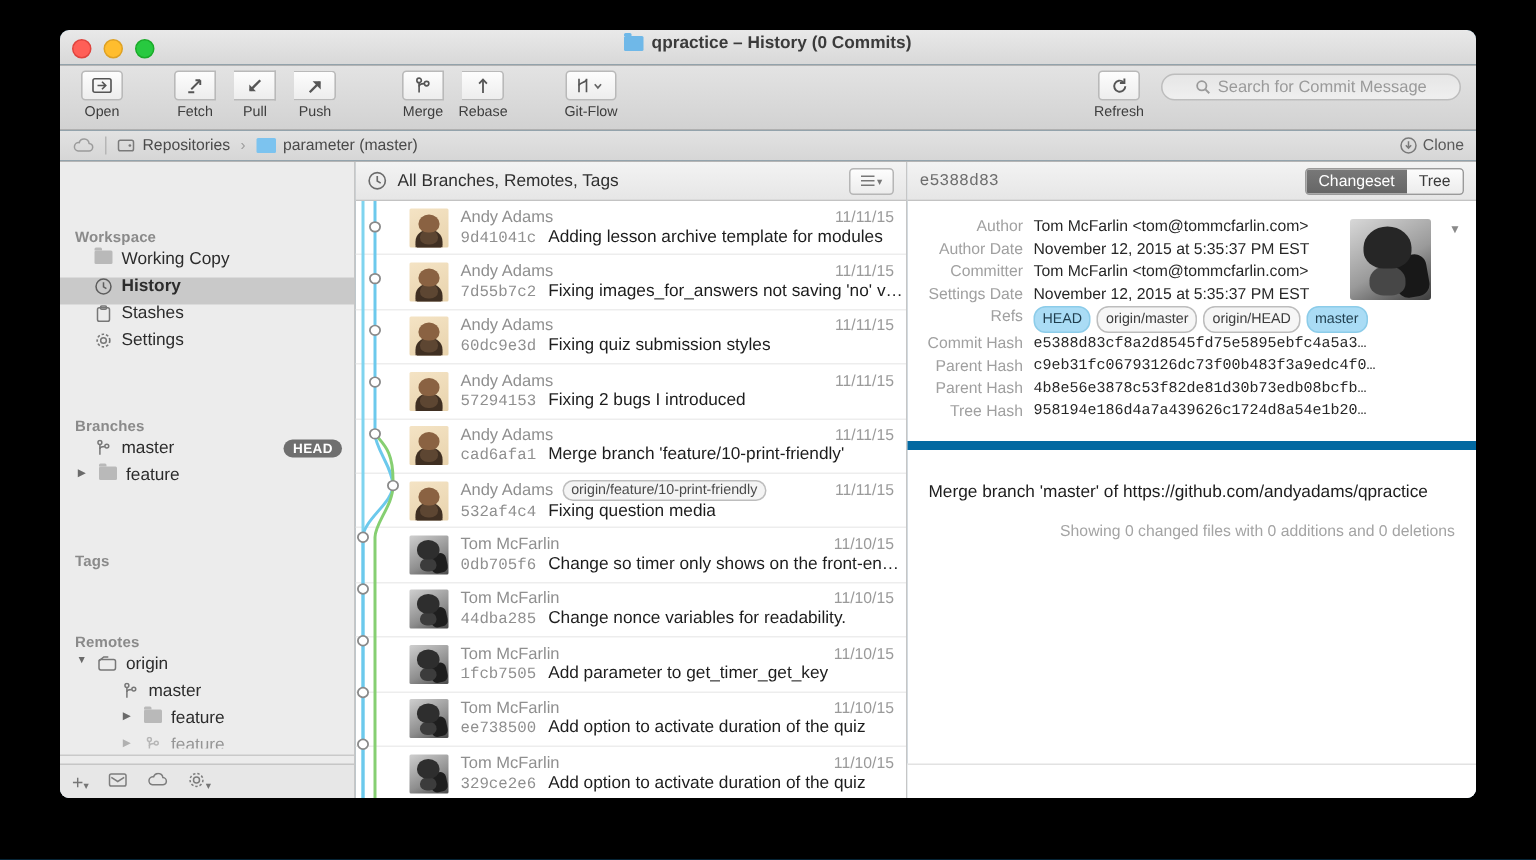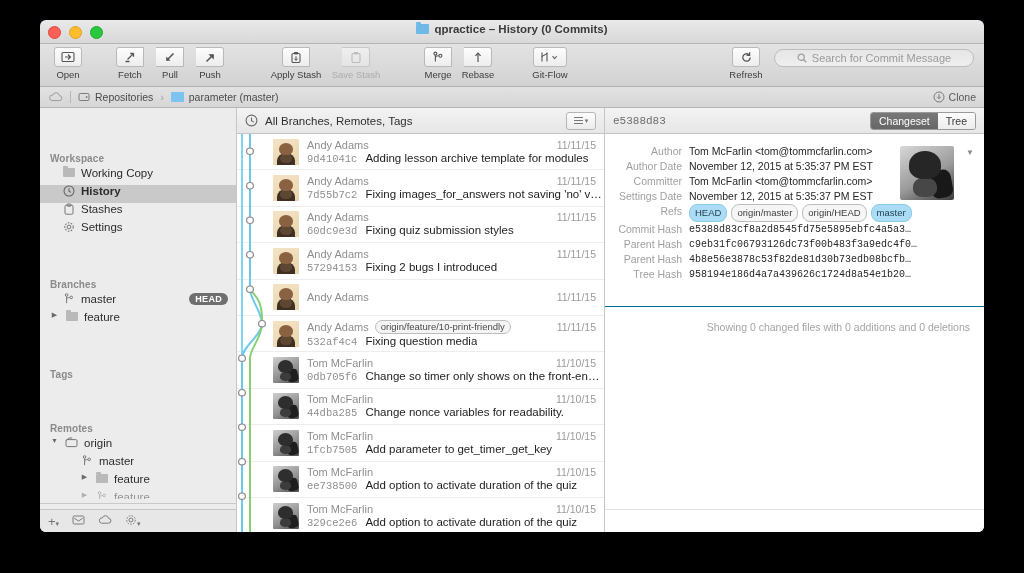--- a/index.html
+++ b/index.html
@@ -186,21 +186,21 @@
   }
   .det-sha{font-family:"Liberation Mono","DejaVu Sans Mono",monospace;font-size:11px;color:#6d6d6d;}
   .segctl{
     margin-left:auto;display:flex;border:1px solid #9a9a9a;border-radius:3px;overflow:hidden;height:16px;
   }
   .segctl div{
     font-size:10.5px;padding:0 8px;display:flex;align-items:center;color:#3a3a3a;
     background:linear-gradient(to bottom,#fcfcfc,#ececec);
   }
   .segctl div.on{background:linear-gradient(to bottom,#787878,#666);color:#fff;}
-  .meta{padding:10px 0 24px 0;position:relative;border-bottom:1px solid #0369a1;}
+  .meta{padding:10px 0 12px 0;position:relative;border-bottom:6px solid #0369a1;}
   .mrow{display:flex;font-size:10.5px;line-height:15px;padding:0 0 0 0;}
   .mlbl{width:84px;flex:0 0 84px;text-align:right;color:#a0a0a0;padding-right:7px;box-sizing:border-box;}
   .mval{color:#262626;white-space:nowrap;overflow:hidden;text-overflow:ellipsis;max-width:240px;}
   .mval.mono{font-family:"Liberation Mono","DejaVu Sans Mono",monospace;font-size:10px;}
   .refs{display:flex;gap:4px;align-items:center;}
   .rb{font-size:9.5px;border-radius:8px;padding:0 5px 1px;border:1px solid #bdbdbd;background:#f6f6f6;color:#3d3d3d;white-space:nowrap;}
   .rb.blue{background:#aadcf5;border-color:#8ccce9;color:#1f3d4d;}
   .det-av{
     position:absolute;right:30px;top:12px;width:54px;height:54px;border-radius:2px;
     background:linear-gradient(150deg,#d8d8d8 0%,#9a9a9a 55%,#3c3c3c 100%);overflow:hidden;
@@ -273,41 +273,20 @@
         <div class="tb-icon">
           <svg width="14" height="13" viewBox="0 0 14 13">
               <path d="M3.5 10.5 10.2 3.8" stroke="#555" stroke-width="1.6" fill="none"></path>
               <path d="M10.8 8.6 10.8 3.2 5.4 3.2z" fill="#555"></path>
             </svg>
         </div>
         <div class="tb-lbl">Push</div>
       </div>
     </div>
 
-    <div class="tb-group seg" style="margin-left:36px;">
-      <div class="tb-btn" style="width:60px;">
-        <div class="tb-icon">
-          <svg width="12" height="13" viewBox="0 0 12 13">
-              <rect x="2" y="2.5" width="8" height="9" rx="1.2" fill="none" stroke="#555" stroke-width="1.1"></rect>
-              <rect x="4" y="1" width="4" height="2.4" rx=".8" fill="#555"></rect>
-              <path d="M6 5.2v4M4.4 7.6 6 9.4 7.6 7.6" stroke="#555" stroke-width="1" fill="none"></path>
-            </svg>
-        </div>
-        <div class="tb-lbl">Apply Stash</div>
-      </div>
-      <div class="tb-btn dim" style="width:60px;">
-        <div class="tb-icon">
-          <svg width="12" height="13" viewBox="0 0 12 13">
-              <rect x="2" y="2.5" width="8" height="9" rx="1.2" fill="none" stroke="#bbb" stroke-width="1.1"></rect>
-              <rect x="4" y="1" width="4" height="2.4" rx=".8" fill="#bbb"></rect>
-            </svg>
-        </div>
-        <div class="tb-lbl">Save Stash</div>
-      </div>
-    </div>
 
     <div class="tb-group seg" style="margin-left:32px;">
       <div class="tb-btn">
         <div class="tb-icon">
           <svg width="12" height="13" viewBox="0 0 12 13">
               <circle cx="3.4" cy="2.6" r="1.5" fill="none" stroke="#555" stroke-width="1.1"></circle>
               <path d="M3.4 4.2v6.4" stroke="#555" stroke-width="1.1" fill="none"></path>
               <path d="M3.4 6.6c0-1.8 1.6-1.9 3.4-1.9" stroke="#555" stroke-width="1.1" fill="none"></path>
               <circle cx="8.4" cy="4.7" r="1.5" fill="none" stroke="#555" stroke-width="1.1"></circle>
             </svg>
@@ -571,20 +550,24 @@
                 </div>
               </div>
             </div>
             <div class="row">
               <div class="avatar av-andy"></div>
               <div class="rowtxt">
                 <div class="rowtop">
                   <span class="author">Andy Adams</span>
                   <span class="date">11/11/15</span>
                 </div>
+                <div class="rowbot">
+                  <span class="sha">cad6afa1</span>
+                  <span class="msg">Merge branch 'feature/10-print-friendly'</span>
+                </div>
               </div>
             </div>
             <div class="row">
               <div class="avatar av-andy"></div>
               <div class="rowtxt">
                 <div class="rowtop">
                   <span class="author">Andy Adams</span>
                   <span class="reftag">origin/feature/10-print-friendly</span>
                   <span class="date">11/11/15</span>
                 </div>
@@ -711,18 +694,19 @@
               <span class="mval mono">4b8e56e3878c53f82de81d30b73edb08bcfb…</span>
             </div>
             <div class="mrow">
               <span class="mlbl">Tree Hash</span>
               <span class="mval mono">958194e186d4a7a439626c1724d8a54e1b20…</span>
             </div>
           </div>
         <div class="det-av"></div>
         <div class="det-caret">▼</div>
       </div>
+      <div class="det-msg">Merge branch 'master' of https://github.com/andyadams/qpractice</div>
       <div class="det-stat">Showing 0 changed files with 0 additions and 0 deletions</div>
       <div class="det-foot"></div>
     </div>
 
   </div>
 </div>
 
 </body></html>

